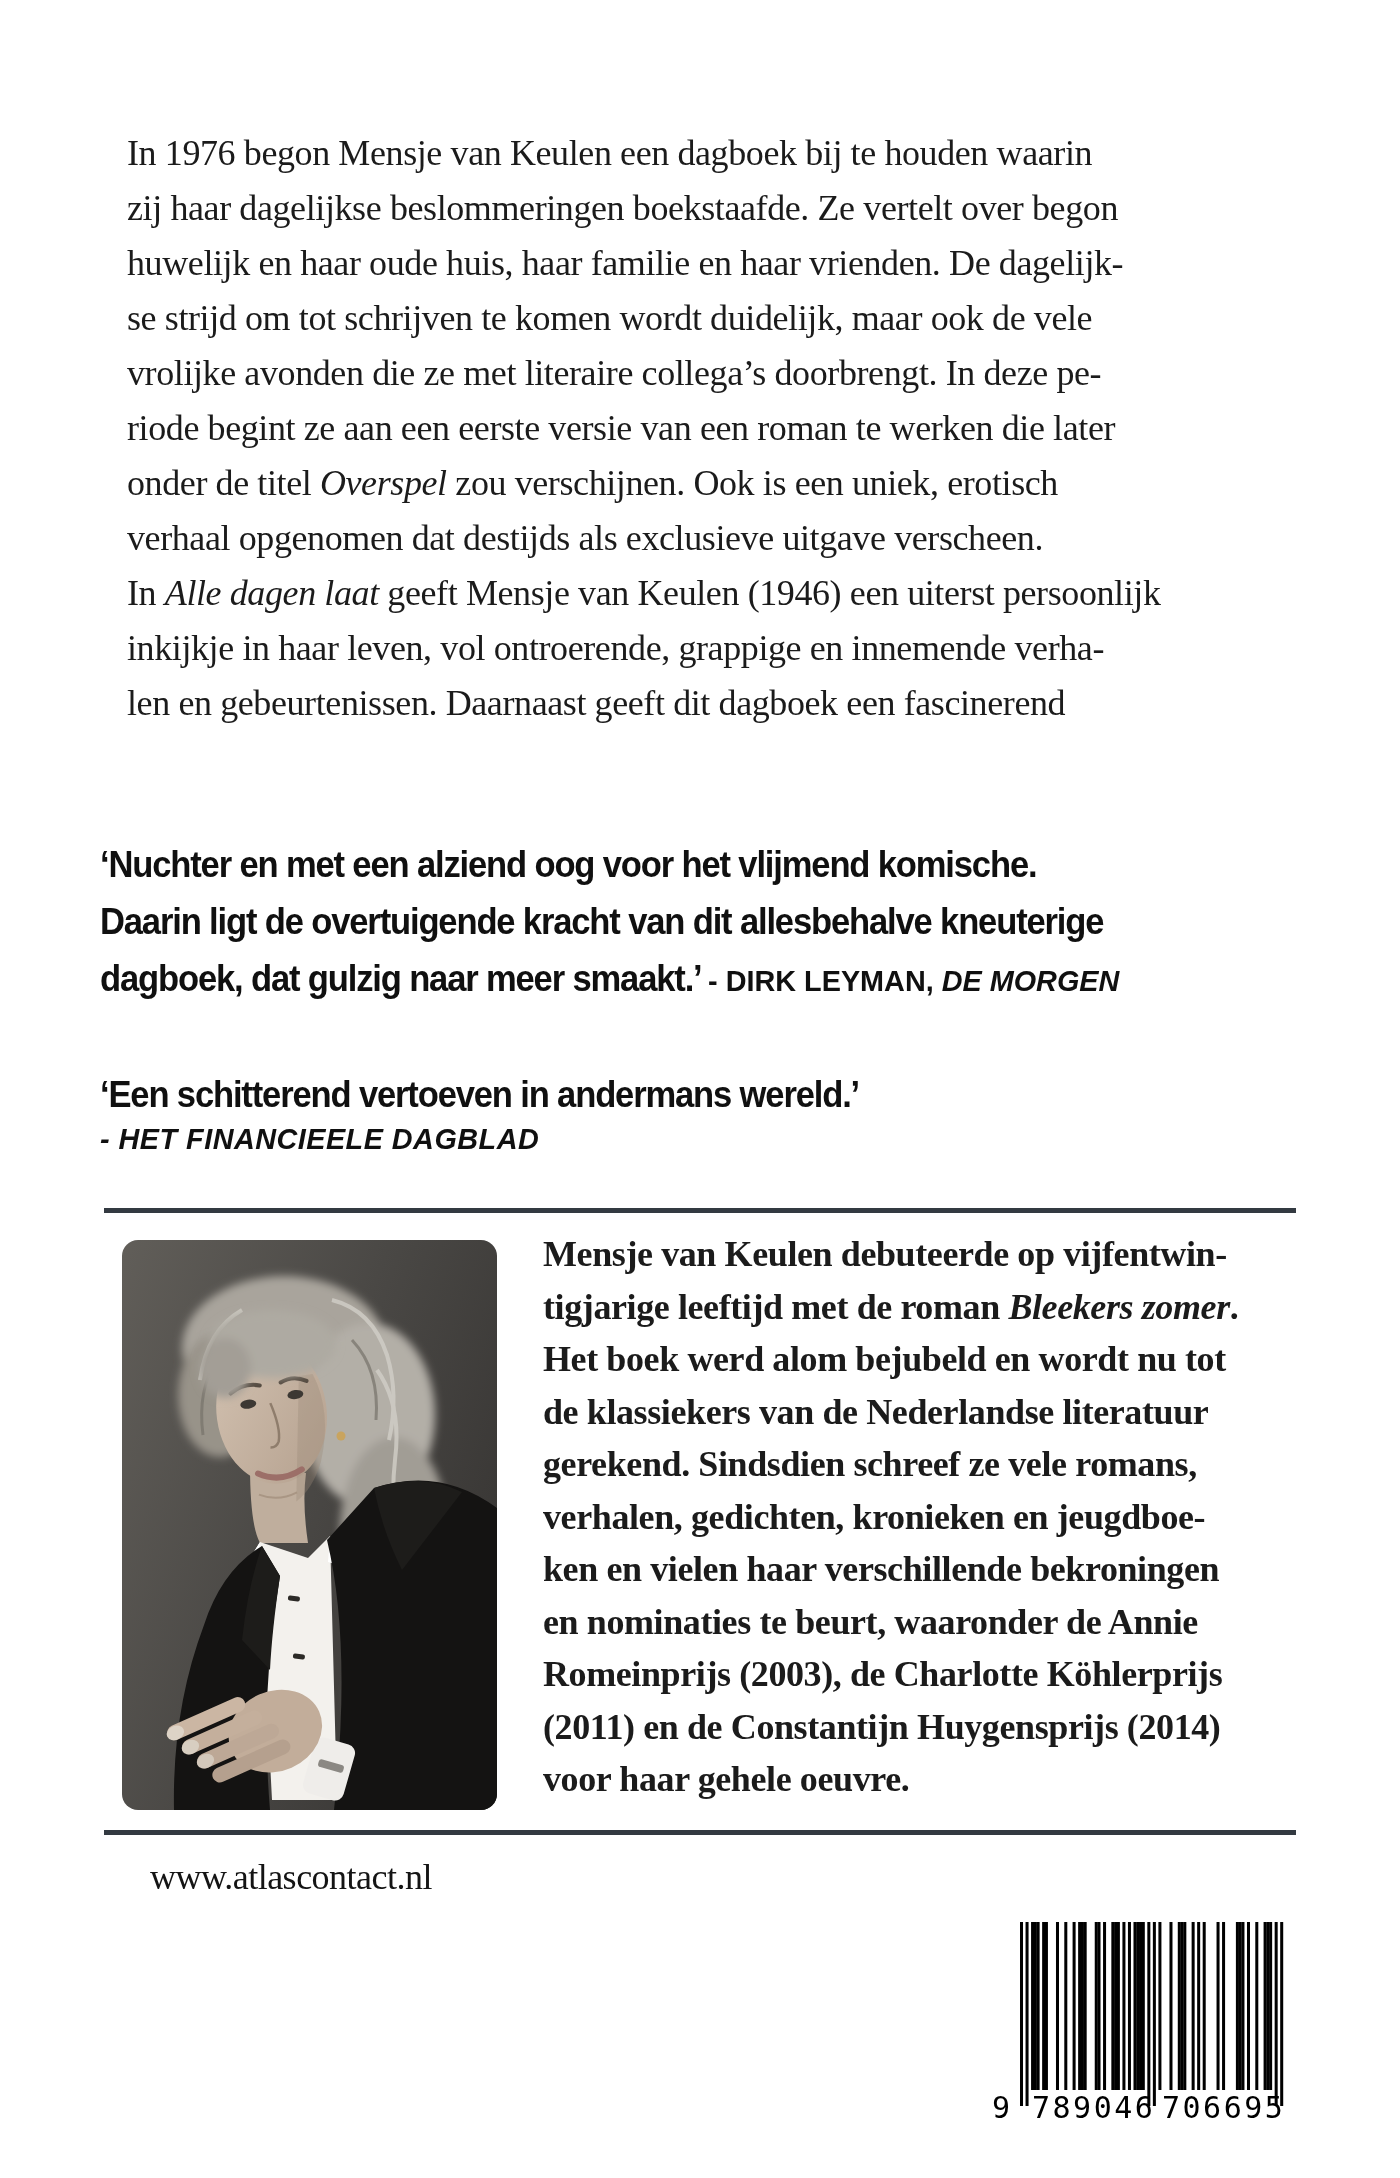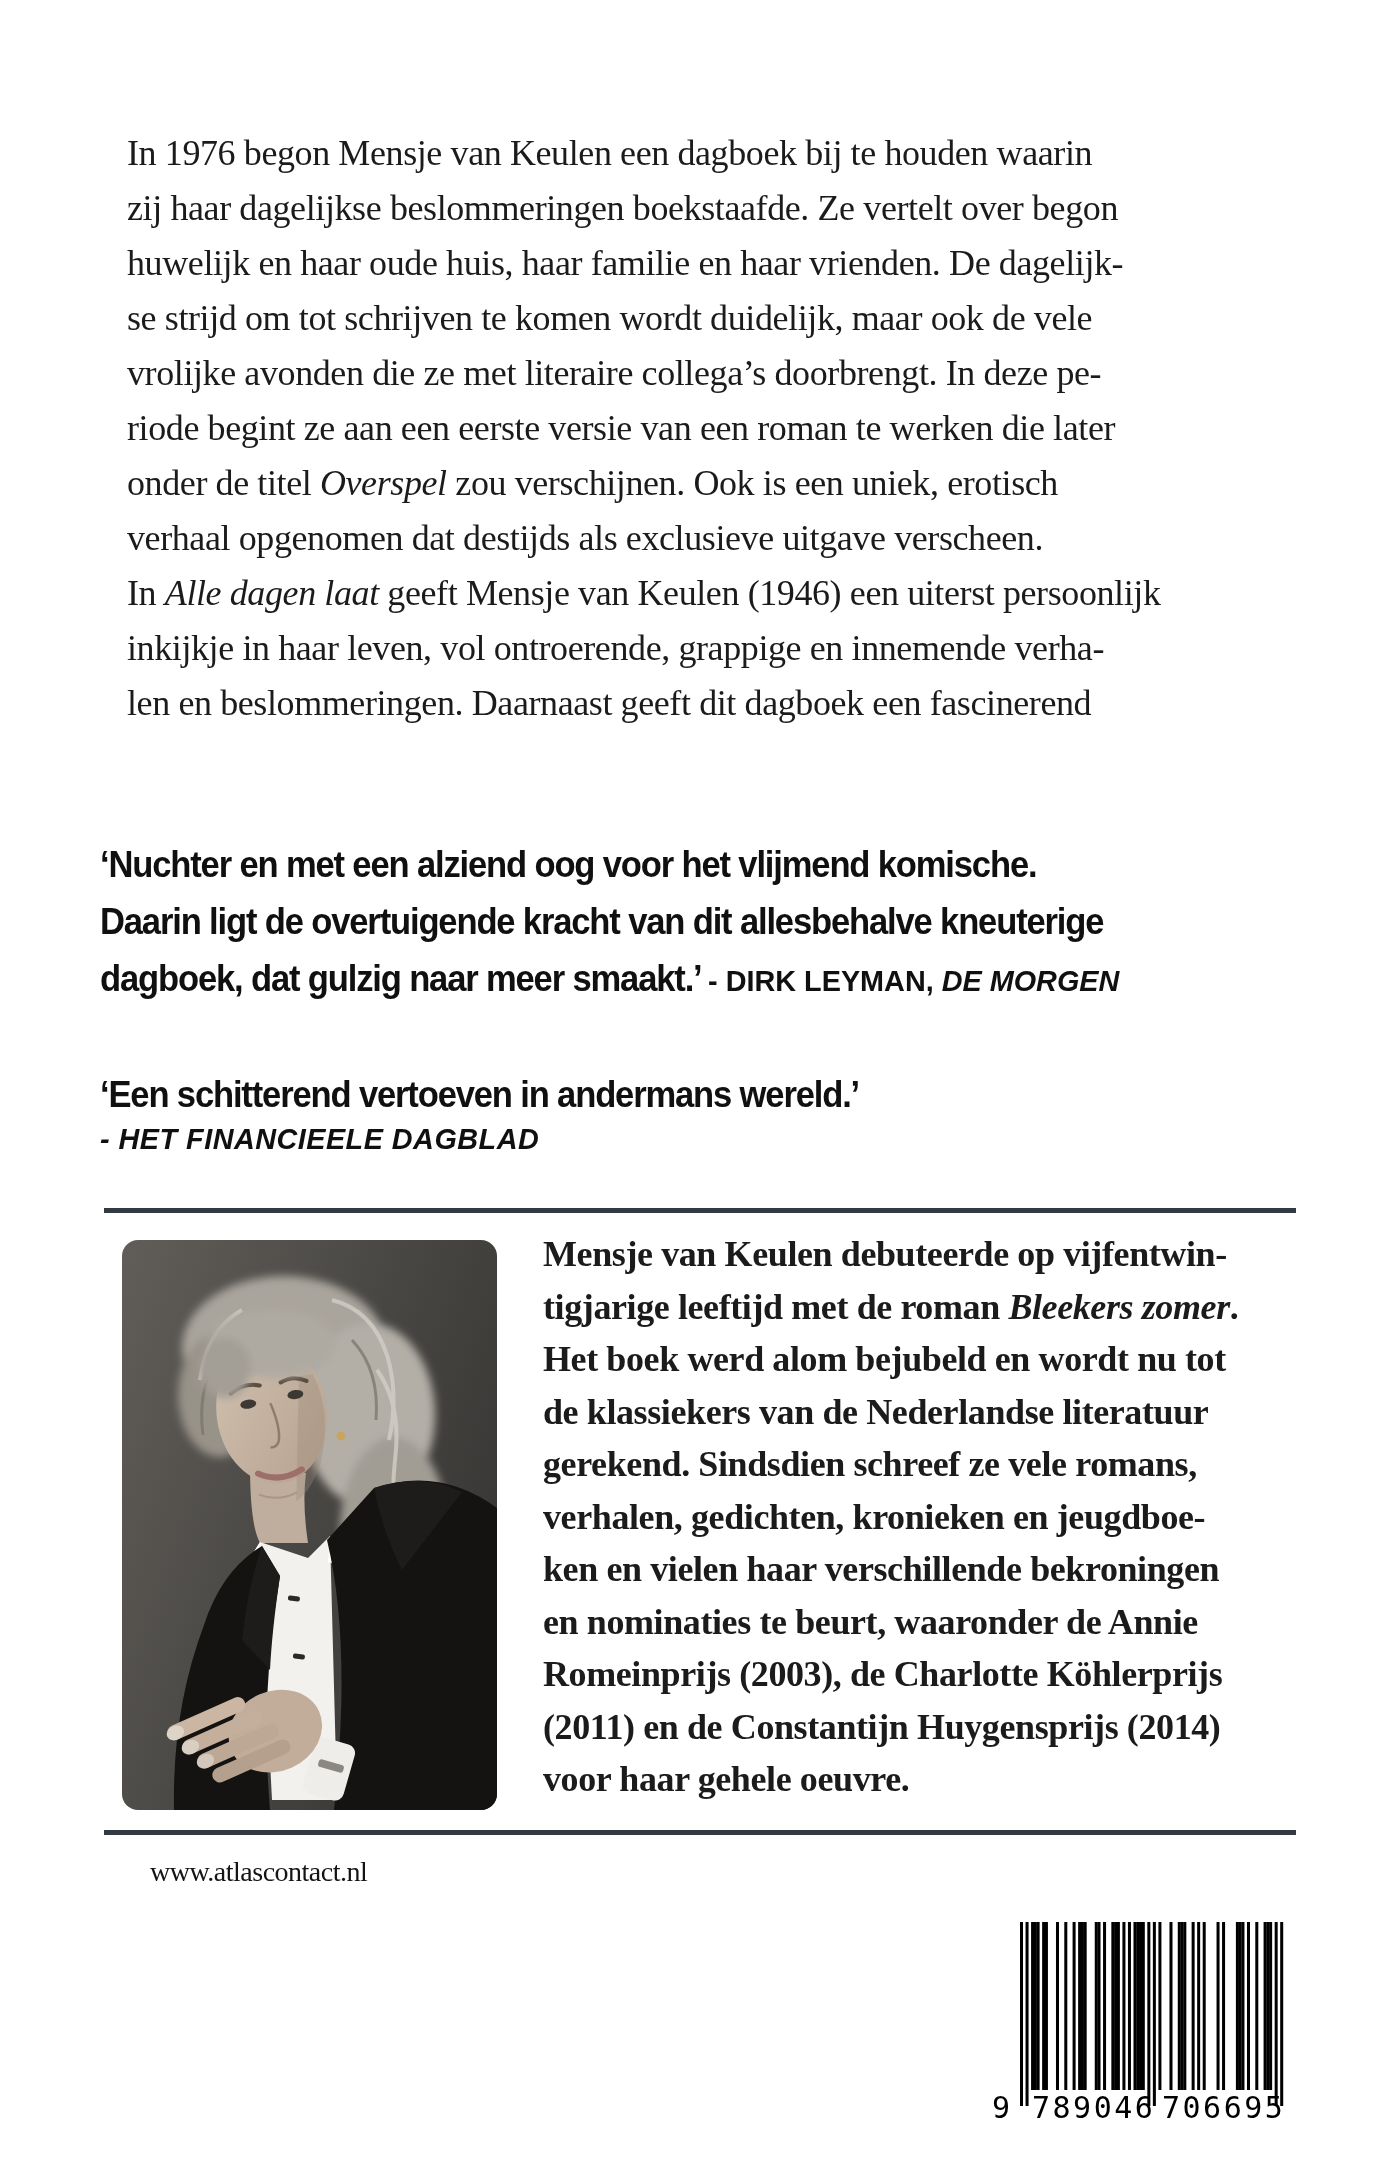--- a/index.html
+++ b/index.html
@@ -44,21 +44,21 @@
   
   #photo {
     position:absolute; left:122px; top:1240px; width:375px; height:570px;
     border-radius:16px; overflow:hidden;
   }
   #photo svg { display:block; }
 
   
   #website {
     position:absolute; left:150px; top:1856px;
-    font-size:28px; letter-spacing:-0.5px; color:#141414; white-space:nowrap;
+    font-size:36px; letter-spacing:-0.5px; color:#141414; white-space:nowrap;
   }
 
   
   #barcode { position:absolute; left:990px; top:1922px; width:310px; height:215px; background:#ffffff; }
   #barcode-svg { position:absolute; left:30px; top:0; }
   .bc-digits {
     position:absolute; top:168px;
     font-family:"DejaVu Sans Mono", monospace; font-size:30px; color:#000;
     letter-spacing:2.5px; white-space:nowrap;
   }
@@ -73,21 +73,21 @@
     <div class="tline">In 1976 begon Mensje van Keulen een dagboek bij te houden waarin</div>
     <div class="tline">zij haar dagelijkse beslommeringen boekstaafde. Ze vertelt over begon</div>
     <div class="tline">huwelijk en haar oude huis, haar familie en haar vrienden. De dagelijk-</div>
     <div class="tline">se strijd om tot schrijven te komen wordt duidelijk, maar ook de vele</div>
     <div class="tline">vrolijke avonden die ze met literaire collega’s doorbrengt. In deze pe-</div>
     <div class="tline">riode begint ze aan een eerste versie van een roman te werken die later</div>
     <div class="tline">onder de titel <i>Overspel</i> zou verschijnen. Ook is een uniek, erotisch</div>
     <div class="tline">verhaal opgenomen dat destijds als exclusieve uitgave verscheen.</div>
     <div class="tline">In <i>Alle dagen laat</i> geeft Mensje van Keulen (1946) een uiterst persoonlijk</div>
     <div class="tline">inkijkje in haar leven, vol ontroerende, grappige en innemende verha-</div>
-    <div class="tline">len en beslommeringen. Daarnaast geeft dit dagboek een fascinerend</div>
+    <div class="tline">len en gebeurtenissen. Daarnaast geeft dit dagboek een fascinerend</div>
   </div>
 
 <div id="quote1" class="quote">
   <div>‘Nuchter en met een alziend oog voor het vlijmend komische.</div>
   <div>Daarin ligt de overtuigende kracht van dit allesbehalve kneuterige</div>
   <div>
     <span>dagboek, dat gulzig naar meer smaakt.’ </span><span class="attr-inline">- DIRK LEYMAN, </span><span class="attr-inline attr-italic">DE MORGEN</span>
   </div>
 </div>
 

